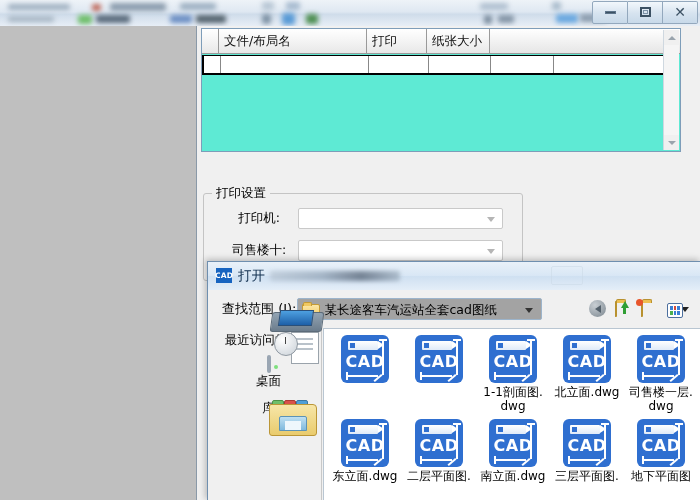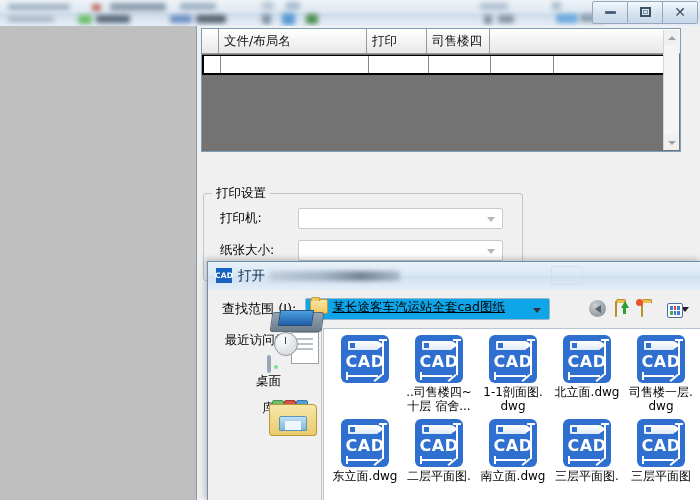--- a/index.html
+++ b/index.html
@@ -38,21 +38,21 @@
 
   
   .apppanel{
     position:absolute;left:196px;top:26px;width:504px;height:474px;
     background:#f0f0f0;border-left:1px solid #8a99a8;
   }
 
   
   .tablewrap{
     position:absolute;left:4px;top:2px;width:480px;height:124px;
-    background:#737373;border:1px solid #7e9db9;box-sizing:border-box;
+    background:#5eead4;border:1px solid #7e9db9;box-sizing:border-box;
   }
   .thead{display:flex;height:24px;background:linear-gradient(#ffffff,#f1f1f1 55%,#e6e6e6);border-bottom:1px solid #9a9a9a;}
   .th{
     border-right:1px solid #9a9a9a;box-sizing:border-box;
     display:flex;align-items:center;padding-left:5px;font-size:12.5px;color:#111;
     background:linear-gradient(#ffffff,#f4f4f4 50%,#e8e8e8);
   }
   .th.c0{width:17px;padding:0;}
   .th.c1{width:148px;}
   .th.c2{width:60px;}
@@ -78,21 +78,21 @@
   .sarrow-up{width:0;height:0;border-left:4px solid transparent;border-right:4px solid transparent;border-bottom:4px solid #9aa4ad;}
   .sarrow-dn{width:0;height:0;border-left:4px solid transparent;border-right:4px solid transparent;border-top:4px solid #9aa4ad;}
 
   
   .group{
     position:absolute;left:6px;top:167px;width:318px;height:86px;
     border:1px solid #c4c4c4;border-radius:3px;
   }
   .group-title{position:absolute;left:8px;top:-9px;background:#f0f0f0;padding:0 4px;font-size:12.5px;}
   .frow{position:absolute;display:flex;align-items:center;}
-  .flabel{width:78px;text-align:left;padding-left:16px;font-size:12.5px;}
+  .flabel{width:78px;text-align:center;padding-left:16px;font-size:12.5px;}
   .fcombo{
     width:205px;height:21px;background:#fff;border:1px solid #c9c9c9;border-radius:2px;
     position:relative;box-sizing:border-box;
   }
   .fcombo .cb-arrow{
     position:absolute;right:7px;top:8px;width:0;height:0;
     border-left:4px solid transparent;border-right:4px solid transparent;border-top:5px solid #b5b5b5;
   }
 
   
@@ -114,24 +114,24 @@
   .dlg-title .ttl{position:absolute;left:30px;top:5px;font-size:13.5px;color:#0b2a4a;}
   .dlg-title .blurtext{position:absolute;left:62px;top:9px;width:130px;height:10px;
      background:linear-gradient(90deg,#b9c6d4,#95a6b8 40%,#566476 70%,#9fb0c0);filter:blur(2px);opacity:.75;border-radius:2px;}
   .dlg-title .ghostbtn{position:absolute;right:118px;top:4px;width:30px;height:17px;border:1px solid #cbd9e6;border-radius:2px;opacity:.55;}
 
   .dlg-body{position:absolute;left:0;top:28px;right:0;bottom:0;background:#f0f0f0;}
 
   .lookin-row{
     position:absolute;left:14px;top:6px;right:4px;height:26px;display:flex;align-items:center;
   }
-  .lookin-label{font-size:13px;margin-right:8px;white-space:nowrap;}
+  .lookin-label{font-size:13px;margin-right:0;white-space:nowrap;}
   .lookin-combo{
-    width:245px;height:22px;background:#0ea5e9;border:1px solid #9cb4cb;border-radius:2px;
-    display:flex;align-items:flex-start;position:relative;box-sizing:border-box;text-decoration:underline;
+    width:245px;height:22px;background:#a3a3a3;border:1px solid #9cb4cb;border-radius:2px;
+    display:flex;align-items:flex-end;position:relative;box-sizing:border-box;
   }
   .folder-ico{
     width:16px;height:13px;margin:0 5px 0 4px;flex:0 0 auto;position:relative;
     background:linear-gradient(#fbe6a6,#f0c860);border:1px solid #c49a35;border-radius:1px 2px 2px 2px;
   }
   .folder-ico:before{content:"";position:absolute;left:0;top:-3px;width:7px;height:3px;background:#f0c860;border:1px solid #c49a35;border-bottom:none;border-radius:2px 2px 0 0;}
   .lookin-text{font-size:12.5px;font-family:"DejaVu Sans","Liberation Sans",sans-serif;white-space:nowrap;}
   .lookin-combo .cb-arrow2{position:absolute;right:8px;top:9px;width:0;height:0;border-left:4px solid transparent;border-right:4px solid transparent;border-top:5px solid #333;}
 
   .navicons{position:absolute;right:6px;top:0;height:26px;display:flex;align-items:center;gap:7px;}
@@ -250,21 +250,21 @@
   </div>
 </div>
 
 <div class="apppanel">
 
   <div class="tablewrap">
     <div class="thead">
       <div class="th c0"></div>
       <div class="th c1">文件/布局名</div>
       <div class="th c2">打印</div>
-      <div class="th c4">司售楼四</div>
+      <div class="th c4">纸张大小</div>
     </div>
     <div class="trow">
       <div class="td c0"></div>
       <div class="td c1"></div>
       <div class="td c2"></div>
       <div class="td c3"></div>
       <div class="td c4"></div>
       <div class="td c5"></div>
     </div>
     <div class="vscroll">
@@ -282,21 +282,21 @@
 
     <div class="frow" style="left:0;top:14px;">
       <span class="flabel">打印机:</span>
       <div class="fcombo">
         <span style="padding-left:5px;"></span>
         <span class="cb-arrow"></span>
       </div>
     </div>
 
     <div class="frow" style="left:0;top:46px;">
-      <span class="flabel">纸张大小:</span>
+      <span class="flabel">司售楼十:</span>
       <div class="fcombo">
         <span style="padding-left:5px;"></span>
         <span class="cb-arrow"></span>
       </div>
     </div>
   </div>
 
 </div>
 
 <div class="dlg">
@@ -391,22 +391,20 @@
               <span class="pencil">
                 <i></i>
               </span>
               <span class="vcap-t"></span>
               <span class="vline"></span>
               <span class="hcap-l"></span>
               <span class="hline"></span>
               <span class="slash"></span>
               <span class="cadtxt">CAD</span>
             </div>
-            <div class="fname">..司售楼四~
-十层 宿舍...</div>
           </div>
           <div class="fileitem">
             <div class="cadicon-lg">
               <span class="pencil">
                 <i></i>
               </span>
               <span class="vcap-t"></span>
               <span class="vline"></span>
               <span class="hcap-l"></span>
               <span class="hline"></span>
@@ -506,18 +504,18 @@
               <span class="pencil">
                 <i></i>
               </span>
               <span class="vcap-t"></span>
               <span class="vline"></span>
               <span class="hcap-l"></span>
               <span class="hline"></span>
               <span class="slash"></span>
               <span class="cadtxt">CAD</span>
             </div>
-            <div class="fname">三层平面图</div>
+            <div class="fname">地下平面图</div>
           </div>
         </div>
     </div>
   </div>
 </div>
 
 </body></html>

